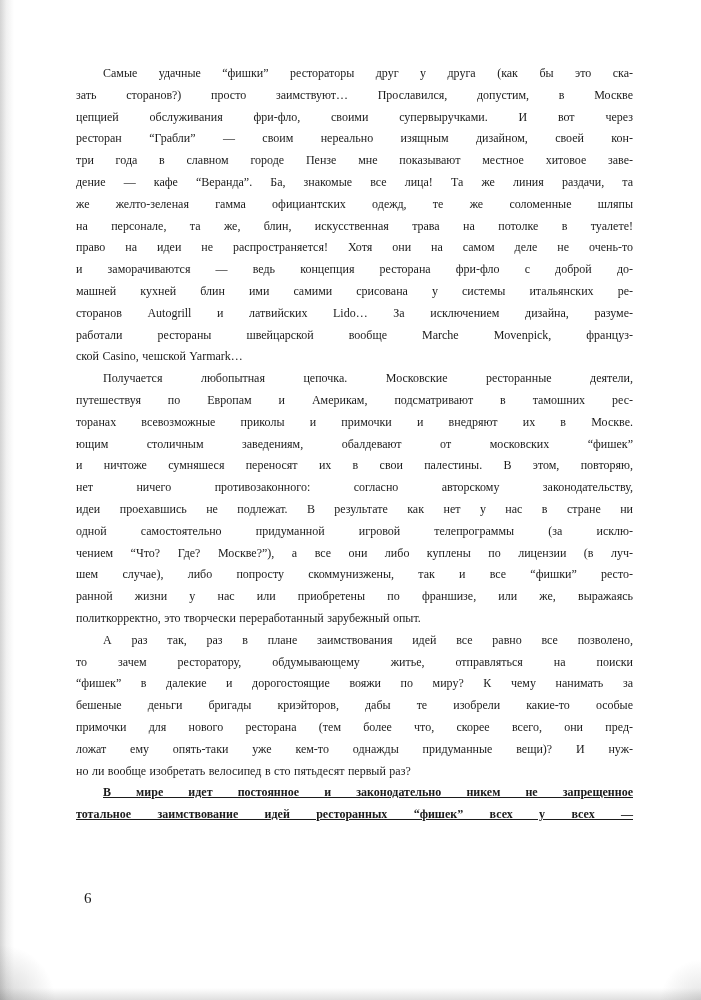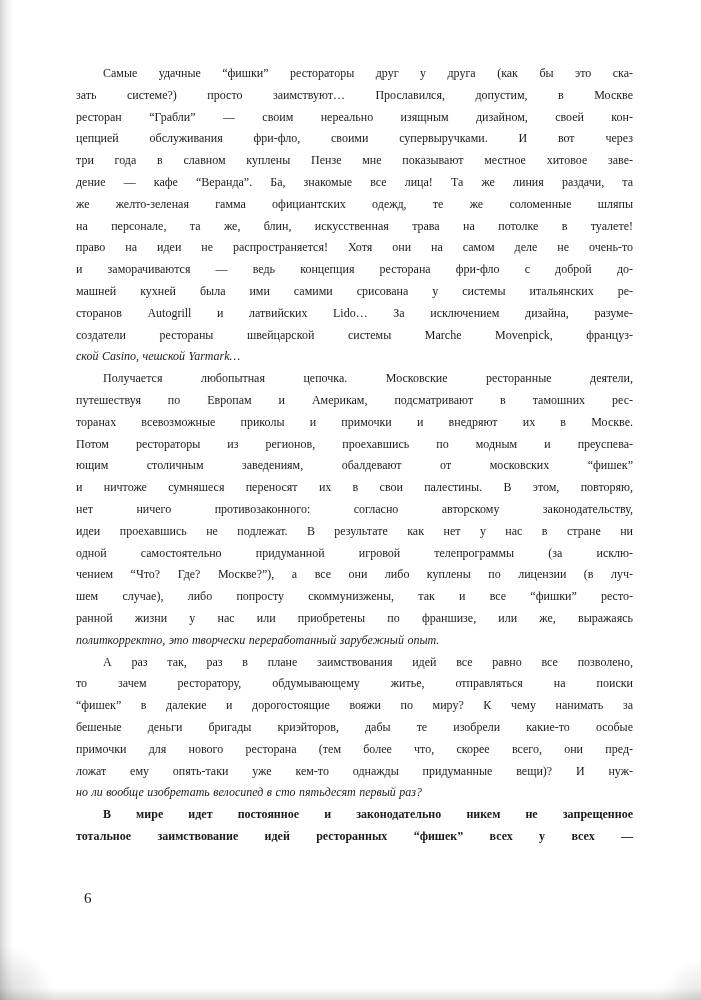--- a/index.html
+++ b/index.html
@@ -50,34 +50,34 @@
     left: 76px;
     top: 63px;
     width: 557px;
   }
   .paragraph {
     margin: 0;
     padding: 0;
   }
   .paragraph.bold .line {
     font-weight: 700;
+    text-decoration: underline;
   }
   .line {
     font-size: 12px;
     line-height: 21.8px;
     text-align: justify;
     text-align-last: justify;
     word-spacing: 0.5px;
   }
   .line.first {
     text-indent: 27px;
   }
   .line.last {
     text-align-last: left;
-    font-style: italic;
   }
   .page-number {
     position: absolute;
     left: 84px;
     top: 888px;
     font-size: 15px;
     line-height: 20px;
     color: #1b1b1b;
   }
 </style>
@@ -86,39 +86,38 @@
 
 <div class="page">
   <div class="edge-left"></div>
   <div class="edge-bottom"></div>
   <div class="corner-bl"></div>
   <div class="corner-br"></div>
 
   <div class="text-block">
       <div class="paragraph">
         <div class="line first">Самые удачные “фишки” рестораторы друг у друга (как бы это ска-</div>
-        <div class="line">зать системе?) просто заимствуют… Прославился, допустим, в Москве</div>
+        <div class="line">зать сторанов?) просто заимствуют… Прославился, допустим, в Москве</div>
+        <div class="line">цепцией обслуживания фри-фло, своими супервыручками. И вот через</div>
         <div class="line">ресторан “Грабли” — своим нереально изящным дизайном, своей кон-</div>
-        <div class="line">цепцией обслуживания фри-фло, своими супервыручками. И вот через</div>
-        <div class="line">три года в славном куплены Пензе мне показывают местное хитовое заве-</div>
+        <div class="line">три года в славном городе Пензе мне показывают местное хитовое заве-</div>
         <div class="line">дение — кафе “Веранда”. Ба, знакомые все лица! Та же линия раздачи, та</div>
         <div class="line">же желто-зеленая гамма официантских одежд, те же соломенные шляпы</div>
         <div class="line">на персонале, та же, блин, искусственная трава на потолке в туалете!</div>
         <div class="line">право на идеи не распространяется! Хотя они на самом деле не очень-то</div>
         <div class="line">и заморачиваются — ведь концепция ресторана фри-фло с доброй до-</div>
-        <div class="line">машней кухней была ими самими срисована у системы итальянских ре-</div>
+        <div class="line">машней кухней блин ими самими срисована у системы итальянских ре-</div>
         <div class="line">сторанов Autogrill и латвийских Lido… За исключением дизайна, разуме-</div>
-        <div class="line">создатели рестораны швейцарской системы Marche Movenpick, француз-</div>
+        <div class="line">работали рестораны швейцарской вообще Marche Movenpick, француз-</div>
         <div class="line last">ской Casino,  чешской Yarmark…</div>
       </div>
       <div class="paragraph">
         <div class="line first">Получается любопытная цепочка. Московские ресторанные деятели,</div>
         <div class="line">путешествуя по Европам и Америкам, подсматривают в тамошних рес-</div>
         <div class="line">торанах всевозможные приколы и примочки и внедряют их в Москве.</div>
-        <div class="line">Потом рестораторы из регионов, проехавшись по модным и преуспева-</div>
         <div class="line">ющим столичным заведениям, обалдевают от московских “фишек”</div>
         <div class="line">и ничтоже сумняшеся переносят их в свои палестины. В этом, повторяю,</div>
         <div class="line">нет ничего противозаконного: согласно авторскому законодательству,</div>
         <div class="line">идеи проехавшись не подлежат. В результате как нет у нас в стране ни</div>
         <div class="line">одной самостоятельно придуманной игровой телепрограммы (за исклю-</div>
         <div class="line">чением “Что? Где? Москве?”), а все они либо куплены по лицензии (в луч-</div>
         <div class="line">шем случае), либо попросту скоммунизжены, так и все “фишки” ресто-</div>
         <div class="line">ранной жизни у нас или приобретены по франшизе, или же, выражаясь</div>
         <div class="line last">политкорректно, это творчески переработанный зарубежный опыт.</div>
       </div>

